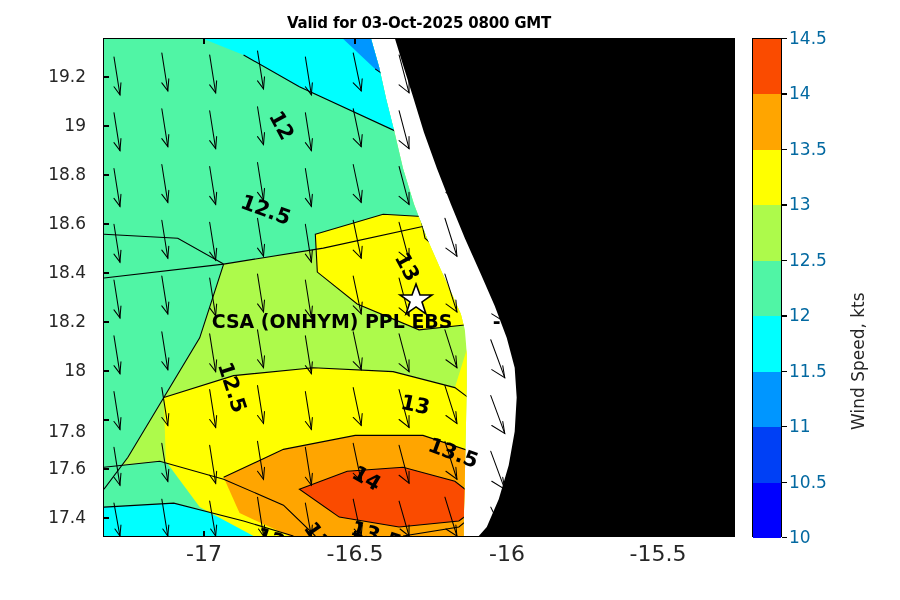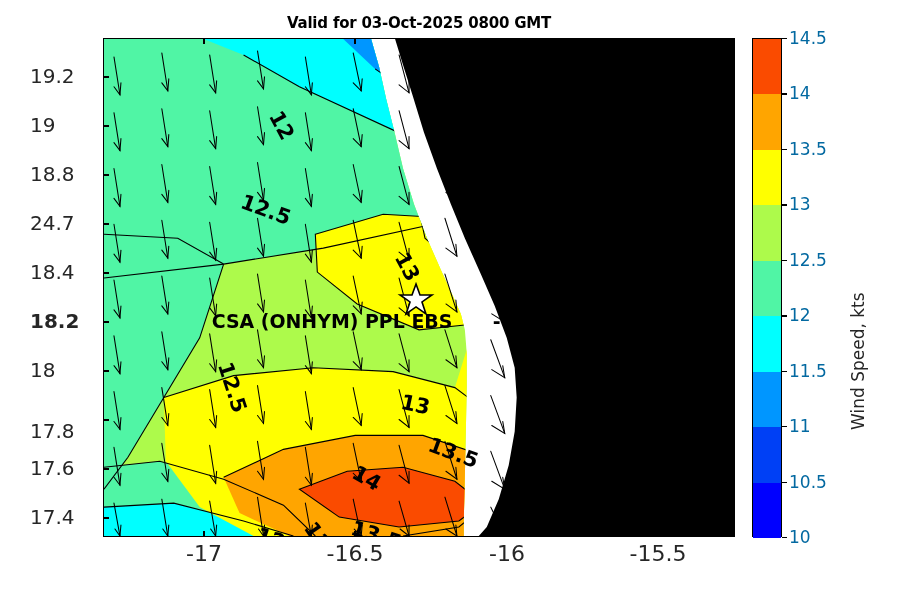--- a/index.html
+++ b/index.html
@@ -61,21 +61,22 @@
   }
   .ytick { left: 103px; width: 6px; height: 1.5px; }
   .ytick.inner { left: 729px; }
   .xtick { top: 531px; width: 1.5px; height: 6px; }
   .xtick.inner { top: 38px; }
 
   .ylabel-tick {
     position: absolute;
     right: 14px;
     width: 56px;
-    font-size: 20px;
+    text-align: right;
+    font-size: 17px;
     color: #262626;
     transform: translateY(-50%);
     white-space: nowrap;
   }
   .xlabel-tick {
     position: absolute;
     top: 541px;
     width: 80px;
     text-align: center;
     font-size: 22px;
@@ -641,23 +642,23 @@
   <div class="tick ytick inner" style="top:174px"></div>
   <div class="tick ytick" style="top:125px"></div>
   <div class="tick ytick inner" style="top:125px"></div>
   <div class="tick ytick" style="top:76px"></div>
   <div class="tick ytick inner" style="top:76px"></div>
 
   <div class="ylabel-tick" style="left:30px; top:517px;">17.4</div>
   <div class="ylabel-tick" style="left:30px; top:468px;">17.6</div>
   <div class="ylabel-tick" style="left:30px; top:419px;margin-top:12px;">17.8</div>
   <div class="ylabel-tick" style="left:30px; top:370px;">18</div>
-  <div class="ylabel-tick" style="left:30px; top:321px;font-weight:bold;">18.2</div>
+  <div class="ylabel-tick" style="left:30px; top:321px;">18.2</div>
   <div class="ylabel-tick" style="left:30px; top:272px;">18.4</div>
-  <div class="ylabel-tick" style="left:30px; top:223px;">24.7</div>
+  <div class="ylabel-tick" style="left:30px; top:223px;">18.6</div>
   <div class="ylabel-tick" style="left:30px; top:174px;">18.8</div>
   <div class="ylabel-tick" style="left:30px; top:125px;">19</div>
   <div class="ylabel-tick" style="left:30px; top:76px;">19.2</div>
 
   <div class="tick xtick" style="left:203px"></div>
   <div class="tick xtick inner" style="left:203px"></div>
   <div class="tick xtick" style="left:354px"></div>
   <div class="tick xtick inner" style="left:354px"></div>
   <div class="tick xtick" style="left:506px"></div>
   <div class="tick xtick inner" style="left:506px"></div>

